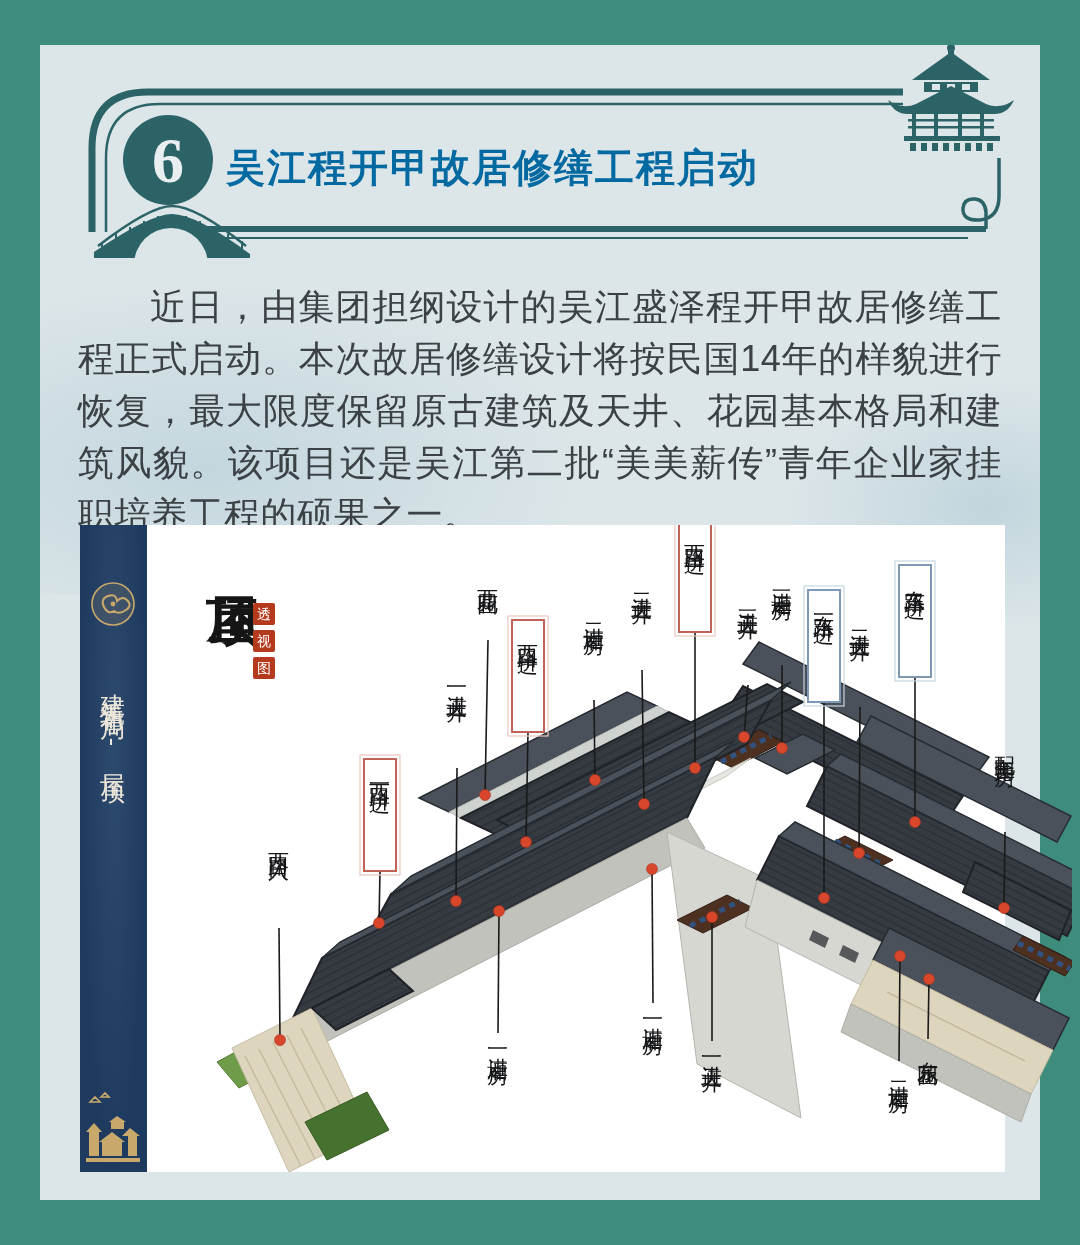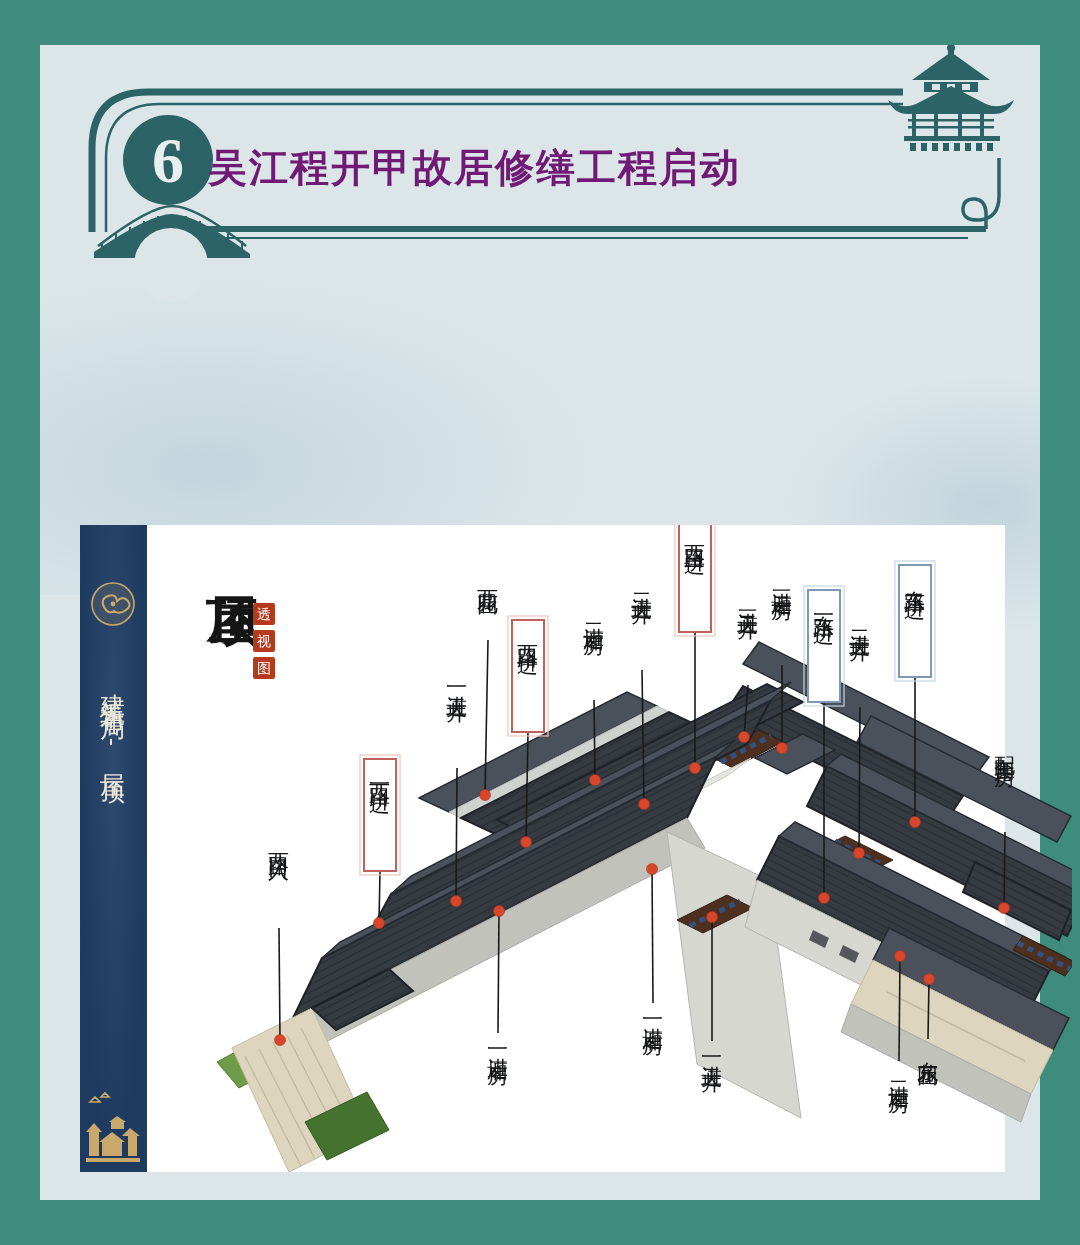--- a/index.html
+++ b/index.html
@@ -14,22 +14,22 @@
     background:radial-gradient(ellipse at 30% 60%, rgba(150,185,200,.35), rgba(150,185,200,0) 70%);}
   .wash2{right:0;top:330px;width:260px;height:260px;
     background:radial-gradient(ellipse at 80% 50%, rgba(150,185,200,.38), rgba(150,185,200,0) 70%);}
   .hdr-svg{position:absolute;left:0;top:0;width:1000px;height:260px;}
   .num-circle{
     position:absolute;left:83px;top:70px;width:90px;height:90px;border-radius:50%;
     background:#2B6366;color:#E9EFF0;text-align:center;line-height:92px;
     font-family:"Liberation Serif", serif;font-weight:700;font-size:64px;
   }
   .hdr-title{
-    position:absolute;left:168px;top:96px;width:620px;
-    color:#701a75;font-size:39px;font-weight:700;letter-spacing:2px;
+    position:absolute;left:186px;top:96px;width:620px;
+    color:#0369a1;font-size:39px;font-weight:700;letter-spacing:2px;
   }
   .article{
     position:absolute;left:38px;top:236px;width:924px;
     font-size:36px;line-height:52px;color:#3C4145;
     text-align:justify;text-indent:2em;letter-spacing:.5px;
   }
   .diagram{position:absolute;left:40px;top:480px;width:925px;height:647px;background:#ffffff;}
   .dside{
     position:absolute;left:0;top:0;width:67px;height:100%;
     background:#1E3A5E;
@@ -125,20 +125,21 @@
         <rect class="teal" x="954" y="143" width="6" height="8"></rect>
         <rect class="teal" x="965" y="143" width="6" height="8"></rect>
         <rect class="teal" x="976" y="143" width="6" height="8"></rect>
         <rect class="teal" x="987" y="143" width="6" height="8"></rect>
     </g>
   </svg>
 
   <div class="num-circle">6</div>
   <div class="hdr-title">吴江程开甲故居修缮工程启动</div>
 
+  <div class="article">近日，由集团担纲设计的吴江盛泽程开甲故居修缮工程正式启动。本次故居修缮设计将按民国14年的样貌进行恢复，最大限度保留原古建筑及天井、花园基本格局和建筑风貌。该项目还是吴江第二批“美美薪传”青年企业家挂职培养工程的硕果之一。</div>
 
   <div class="diagram">
     <div class="dmain">
 
       <svg class="bld-svg" viewBox="80 525 925 647">
         <defs>
           <pattern id="pd" width="7" height="7" patternUnits="userSpaceOnUse" patternTransform="rotate(63)">
             <rect width="7" height="7" fill="#363B42"></rect>
               <line x1="0" y1="0" x2="0" y2="7" stroke="#2A2E34" stroke-width="2.5"></line>
           </pattern>

